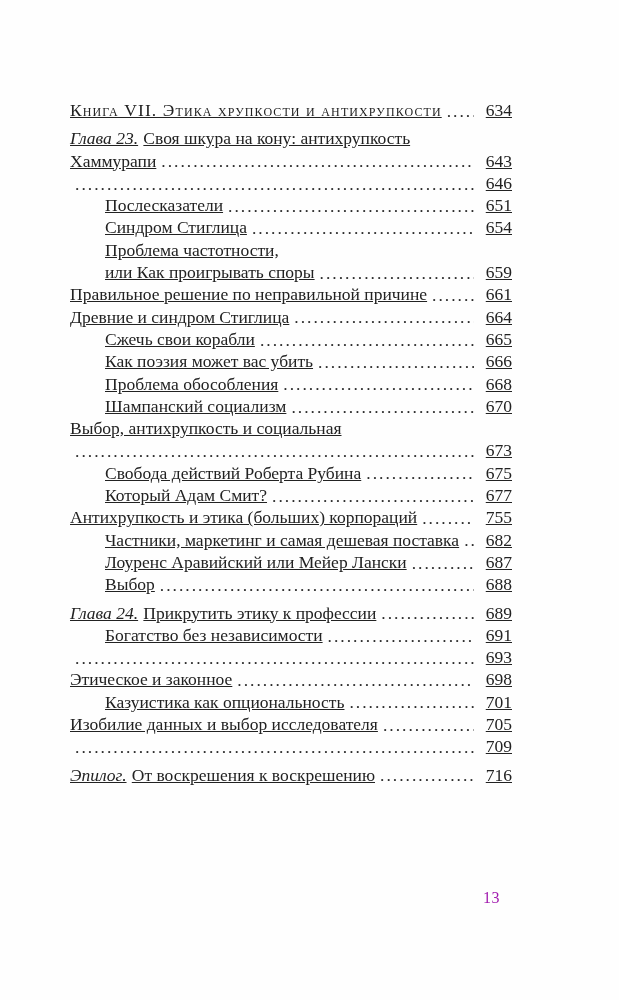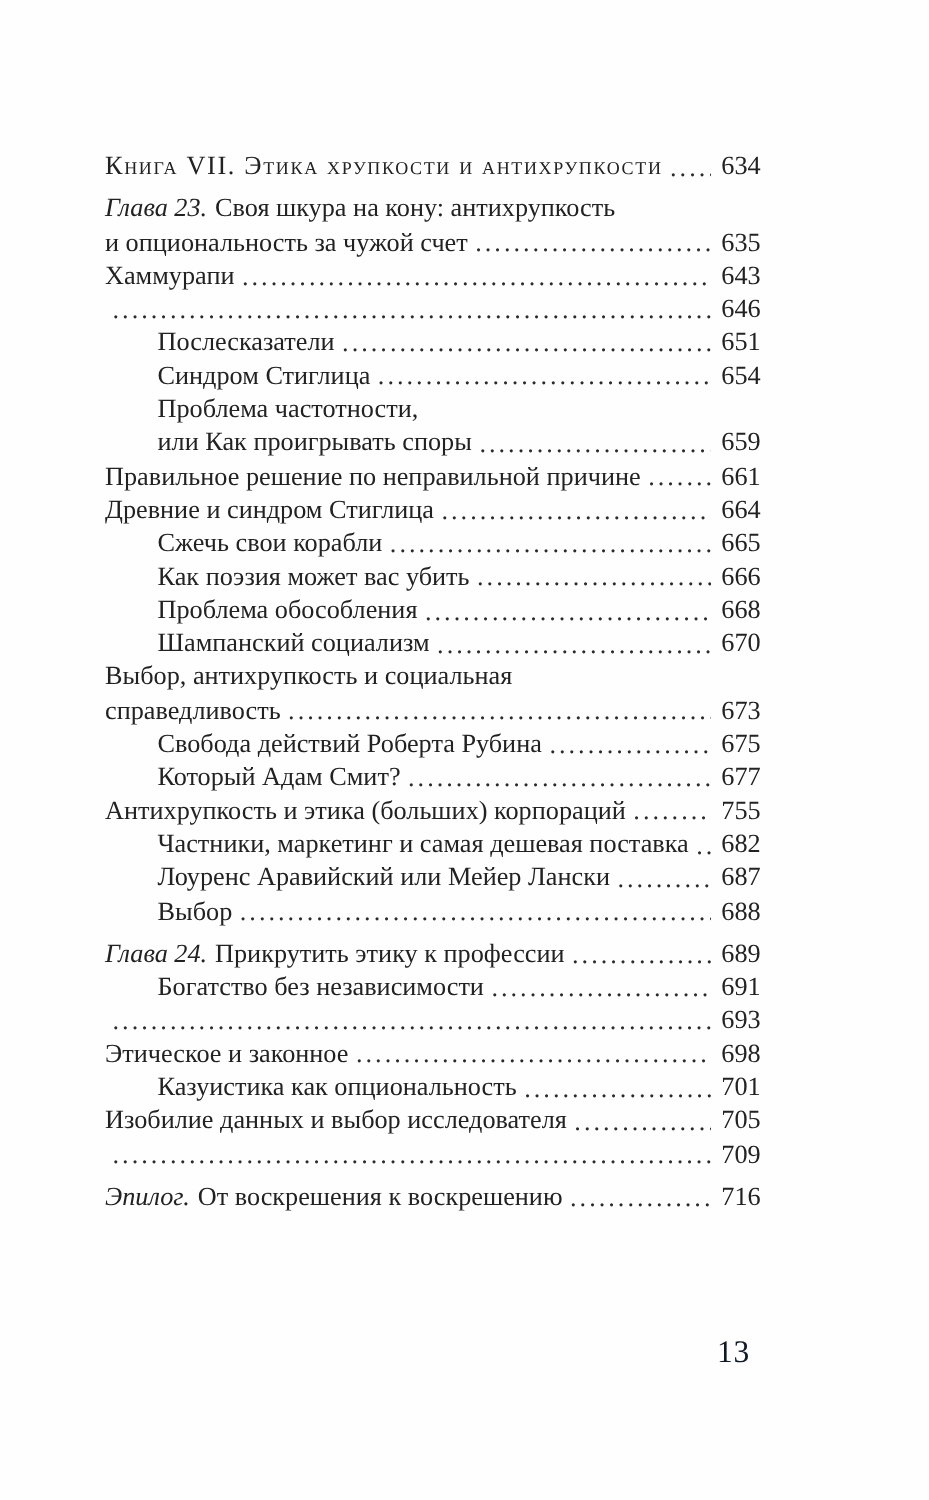--- a/index.html
+++ b/index.html
@@ -19,20 +19,21 @@
     position: absolute;
     left: 70px; top: 99px;
     width: 442px;
     font-size: 17.5px;
     line-height: 22.3px;
   }
   .row {
     display: flex;
     align-items: baseline;
     white-space: nowrap;
+    text-decoration: underline;
   }
   .row.indent-1 { padding-left: 35px; }
   .row.space-before { margin-top: 6px; }
   .title { flex: 0 0 auto; }
   .smallcaps .title {
     font-variant: small-caps;
     letter-spacing: 1.1px;
   }
   .prefix {
     font-style: italic;
@@ -53,56 +54,50 @@
     bottom: -6px;
     overflow: hidden;
     white-space: nowrap;
     letter-spacing: 2px;
     color: #2b2b2b;
     line-height: 22.3px;
   }
   .pagenum {
     flex: 0 0 auto;
     min-width: 36px;
-    text-align: center;
+    text-align: right;
   }
   .folio {
     position: absolute;
     top: 889px;
     left: 16px; right: 119px;
     text-align: right;
-    font-size: 21px;
+    font-size: 16px;
     letter-spacing: 0.5px;
-    color: #0f172a;
+    color: #a21caf;
   }
 </style>
 </head>
 <body>
 
 <div class="page">
   <div class="toc">
       <div class="row smallcaps">
 
     <span class="title">Книга VII. Этика хрупкости и антихрупкости</span>
     <span class="leader"></span>
     <span class="pagenum">634</span>
   </div>
       <div class="row chapter space-before">
     <span class="prefix">Глава 23.</span>
     <span class="title">Своя шкура на кону: антихрупкость</span>
 
   </div>
       <div class="row">
 
-    <span class="title">и опциональность за чужой счет</span>
-    <span class="leader"></span>
-    <span class="pagenum">635</span>
-  </div>
-      <div class="row">
-
     <span class="title">Хаммурапи</span>
     <span class="leader"></span>
     <span class="pagenum">643</span>
   </div>
       <div class="row">
 
     <span class="leader"></span>
     <span class="pagenum">646</span>
   </div>
       <div class="row indent-1">
@@ -164,21 +159,20 @@
     <span class="leader"></span>
     <span class="pagenum">670</span>
   </div>
       <div class="row">
 
     <span class="title">Выбор, антихрупкость и социальная</span>
 
   </div>
       <div class="row">
 
-    <span class="title">справедливость</span>
     <span class="leader"></span>
     <span class="pagenum">673</span>
   </div>
       <div class="row indent-1">
 
     <span class="title">Свобода действий Роберта Рубина</span>
     <span class="leader"></span>
     <span class="pagenum">675</span>
   </div>
       <div class="row indent-1">

